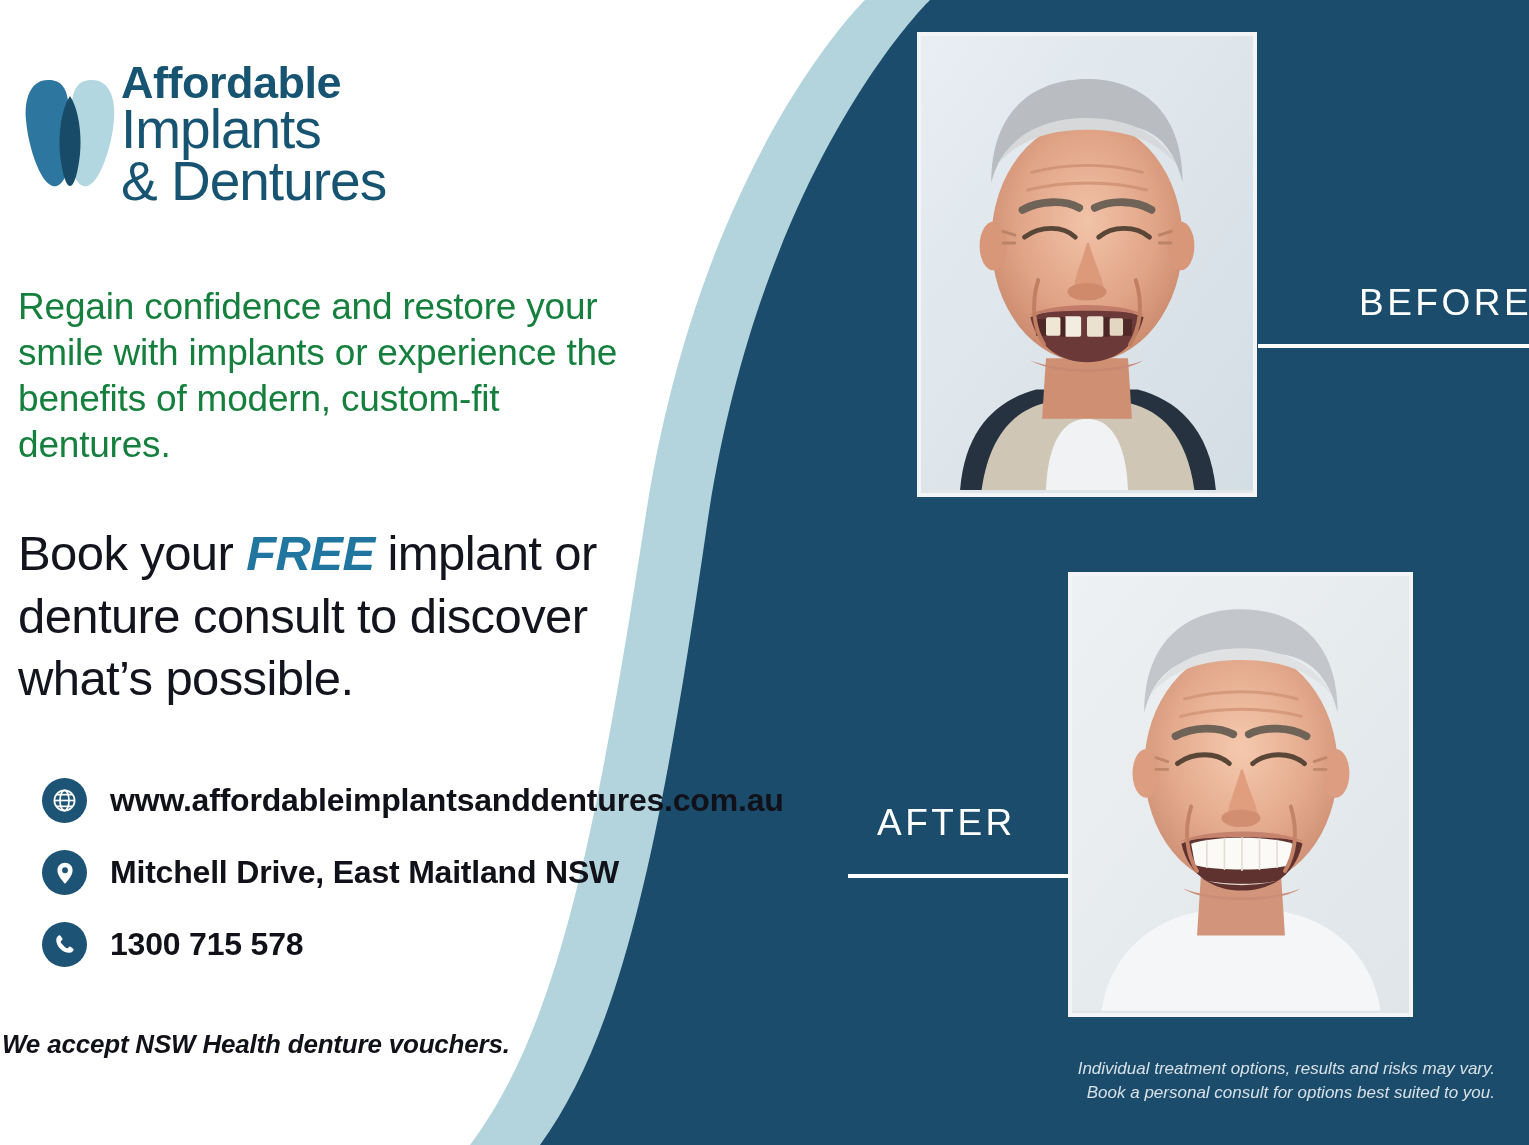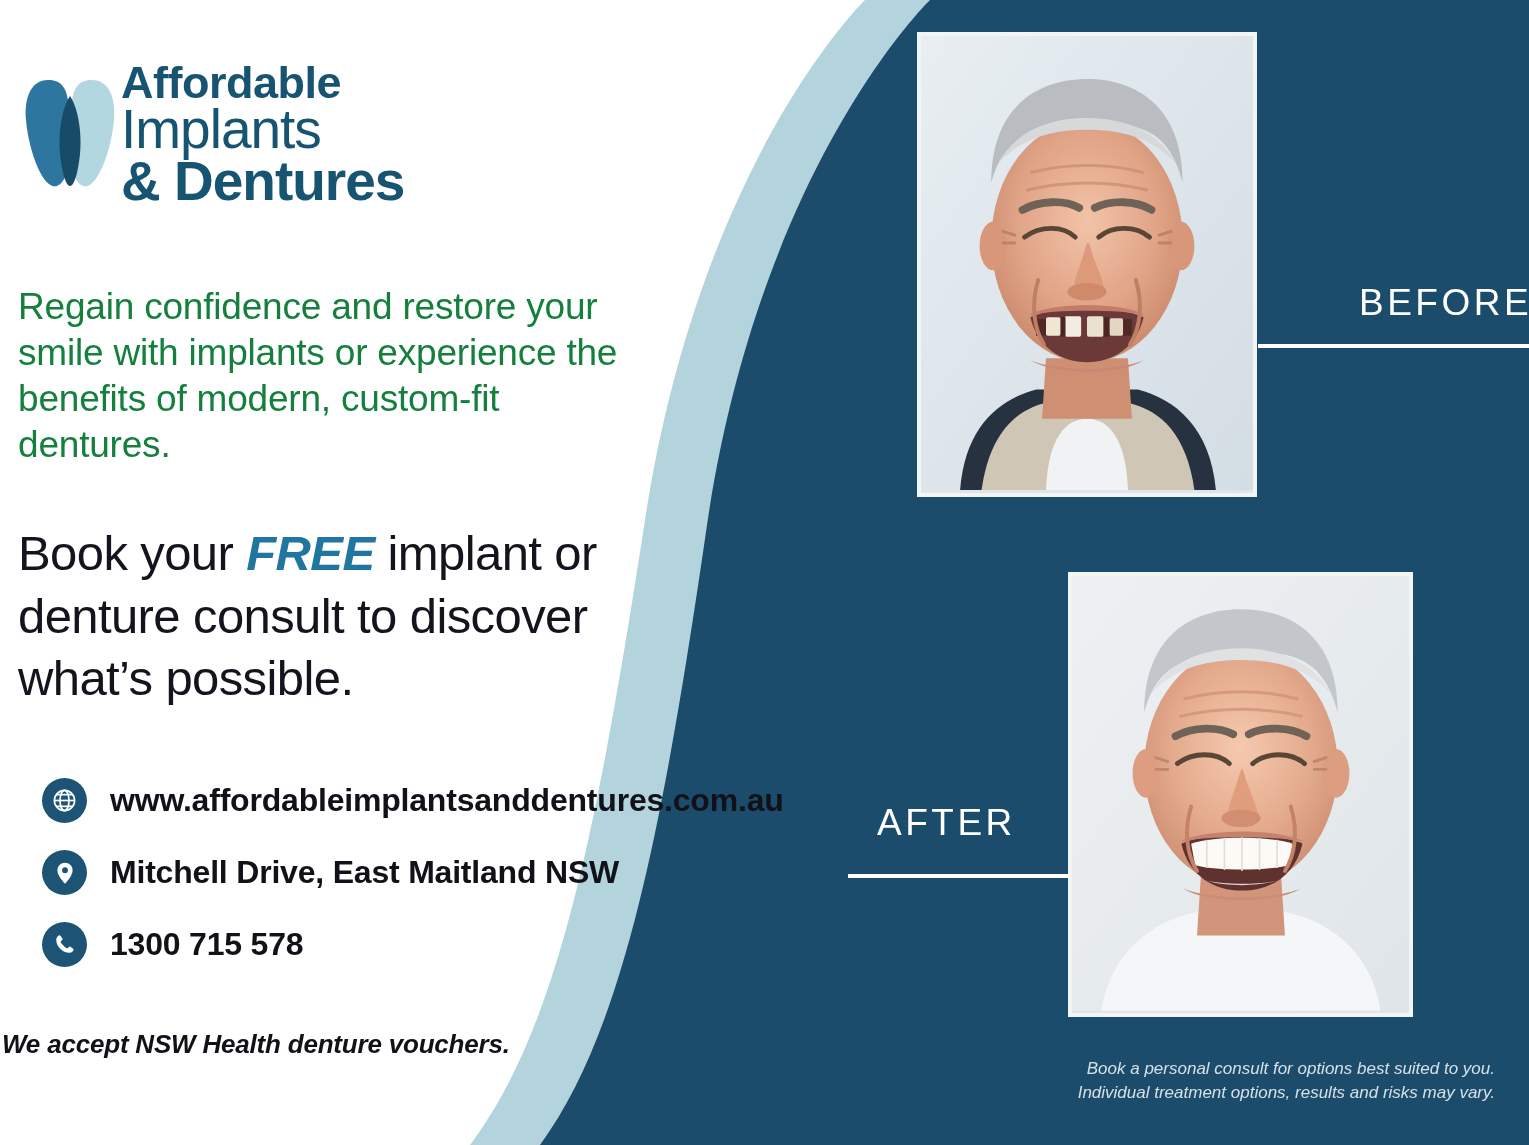--- a/index.html
+++ b/index.html
@@ -32,21 +32,21 @@
     align-items:flex-start;
   }
   .logo-mark { width:96px; height:125px; flex:none; margin-top:12px; }
   .logo-words {
     margin-left:3px;
     color:#175472;
     line-height:0.94;
   }
   .logo-l1 { font-size:45px; font-weight:bold; letter-spacing:-0.5px; }
   .logo-l2 { font-size:55px; font-weight:400; letter-spacing:-1px; }
-  .logo-l3 { font-size:55px; font-weight:700; letter-spacing:-1px;text-align:center; }
+  .logo-l3 { font-size:55px; font-weight:400; letter-spacing:-1px;text-align:center; }
 
   
   .intro {
     position:absolute;
     left:18px; top:284px;
     width:640px;
     font-size:37px;
     line-height:1.24;
     color:#15803d;
     font-weight:400;
@@ -335,18 +335,18 @@
         <path d="M224 236 C232 262 228 286 218 302" stroke="#c48266" stroke-width="4" fill="none" stroke-linecap="round"></path>
 
         <path d="M114 126 C152 116 196 116 232 126 M110 144 C150 134 198 134 236 144" stroke="#cd8f70" stroke-width="3" fill="none" opacity="0.7"></path>
       </svg>
     </div>
 
     <div class="ba-label" id="label-after">AFTER</div>
     <div class="rule" id="rule-after"></div>
 
     <div class="disclaimer">
+      <div>Individual treatment options, results and risks may vary.</div>
       <div>Book a personal consult for options best suited to you.</div>
-      <div>Individual treatment options, results and risks may vary.</div>
     </div>
 
   </div>
 </div>
 
 </body></html>

